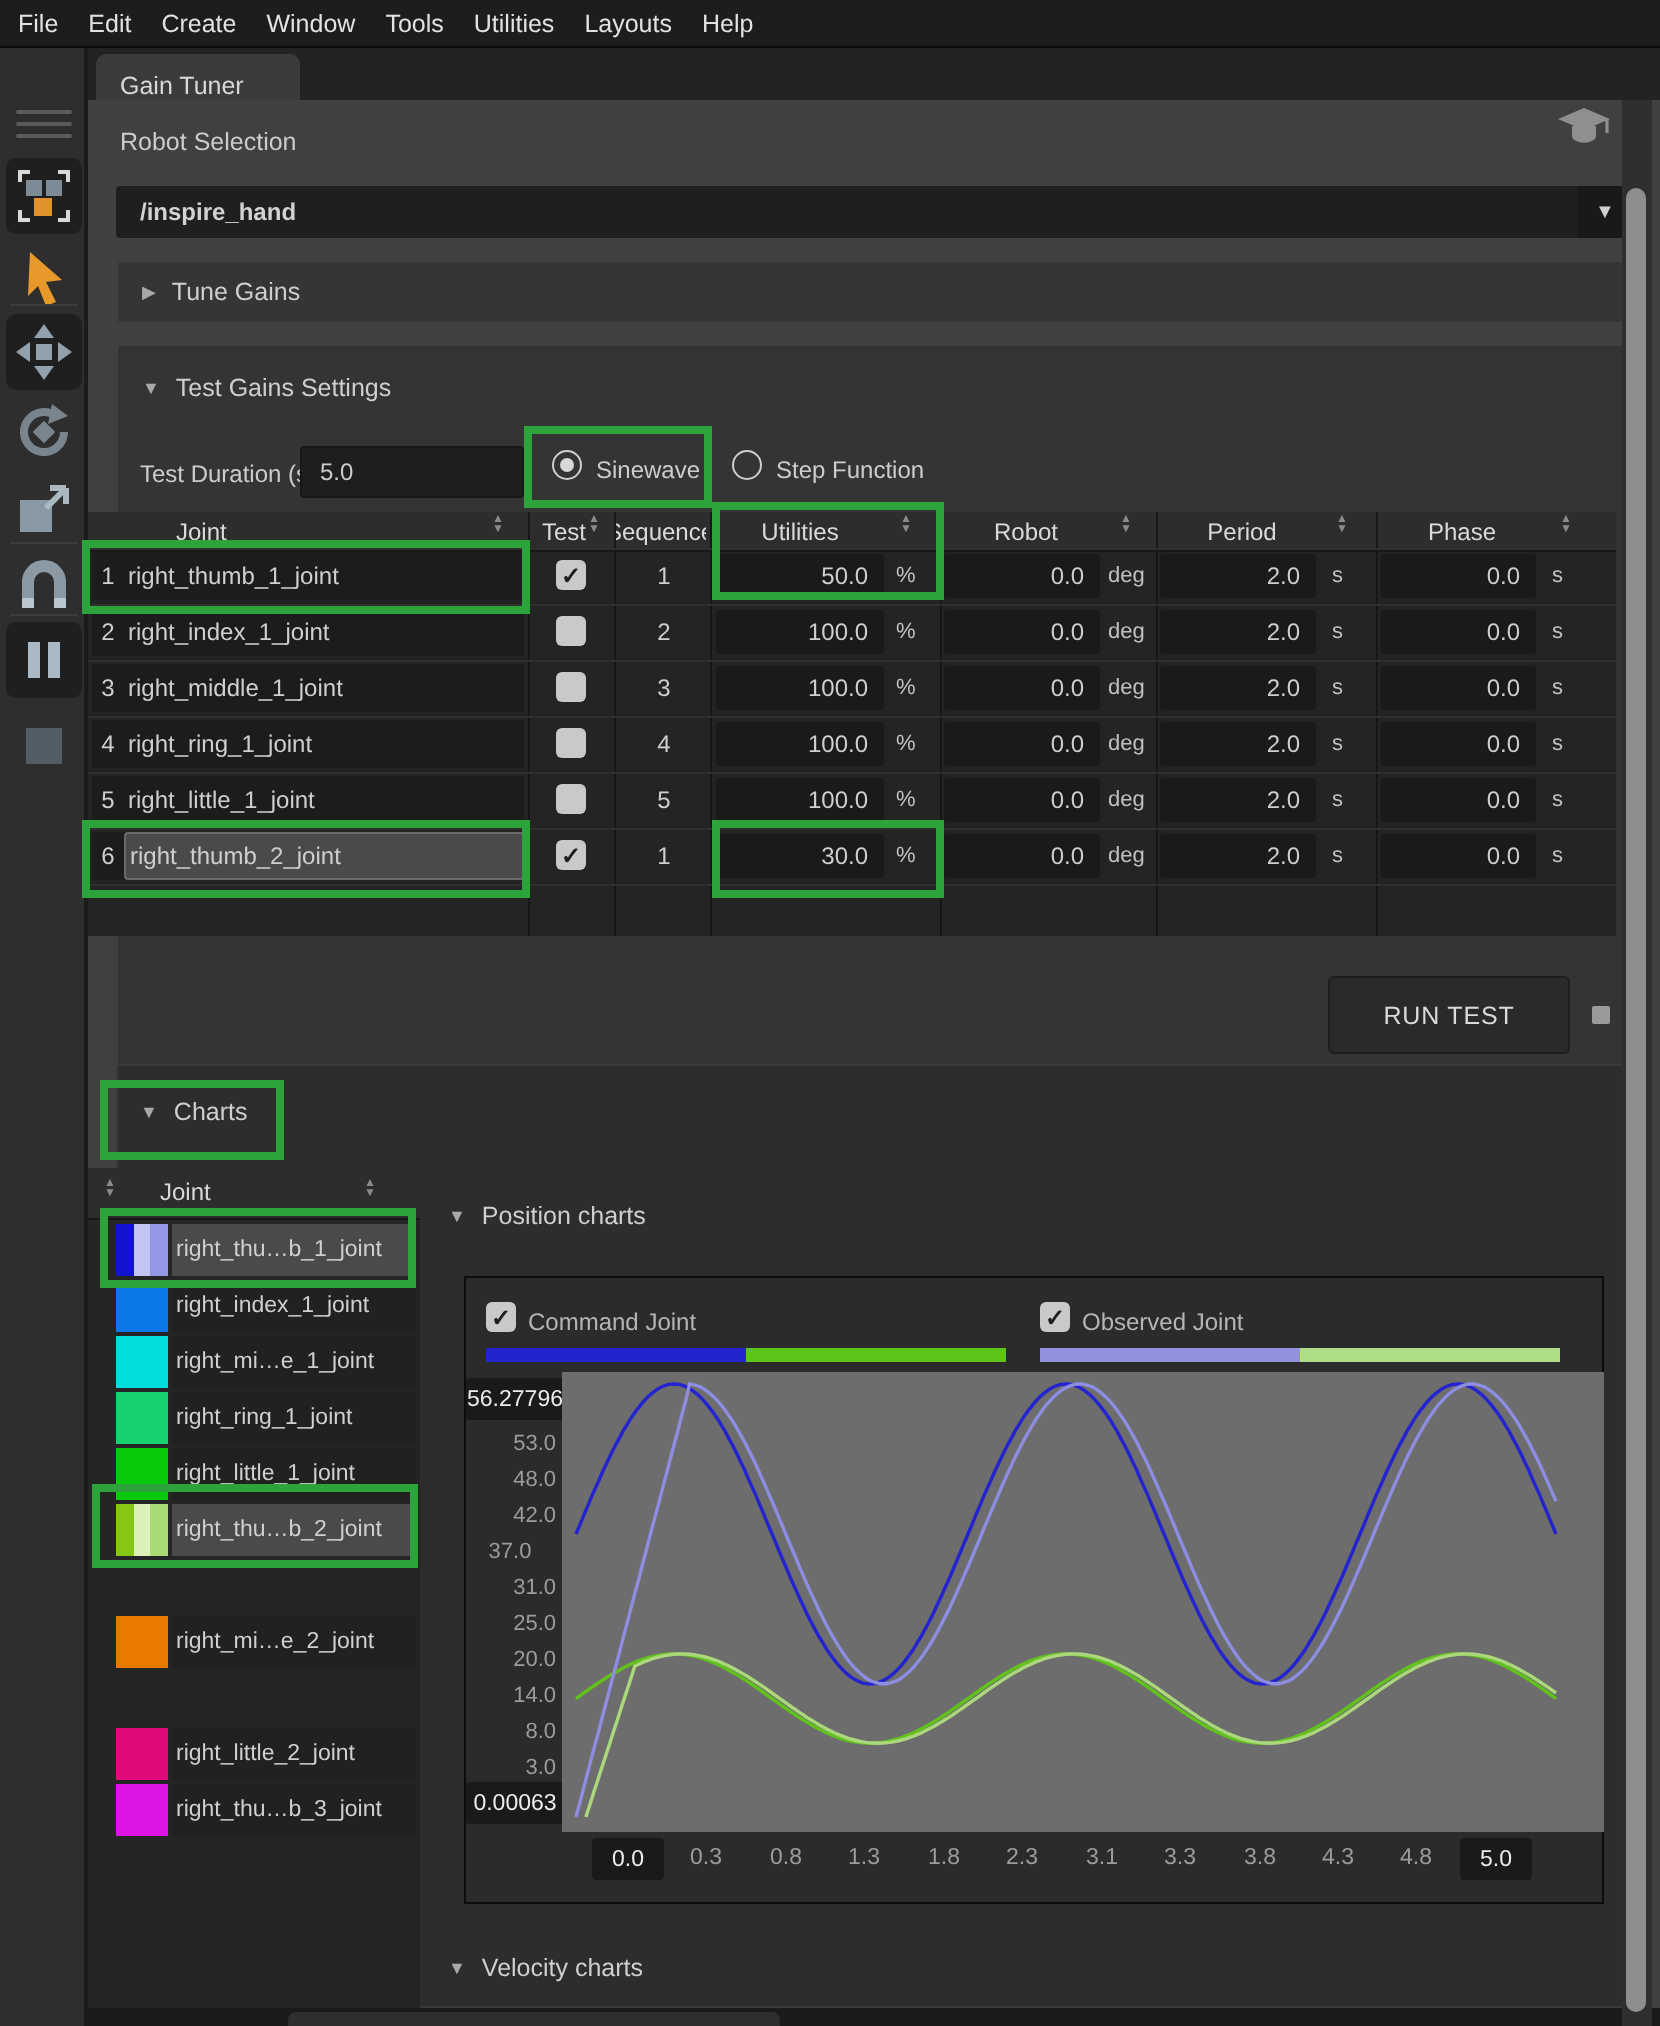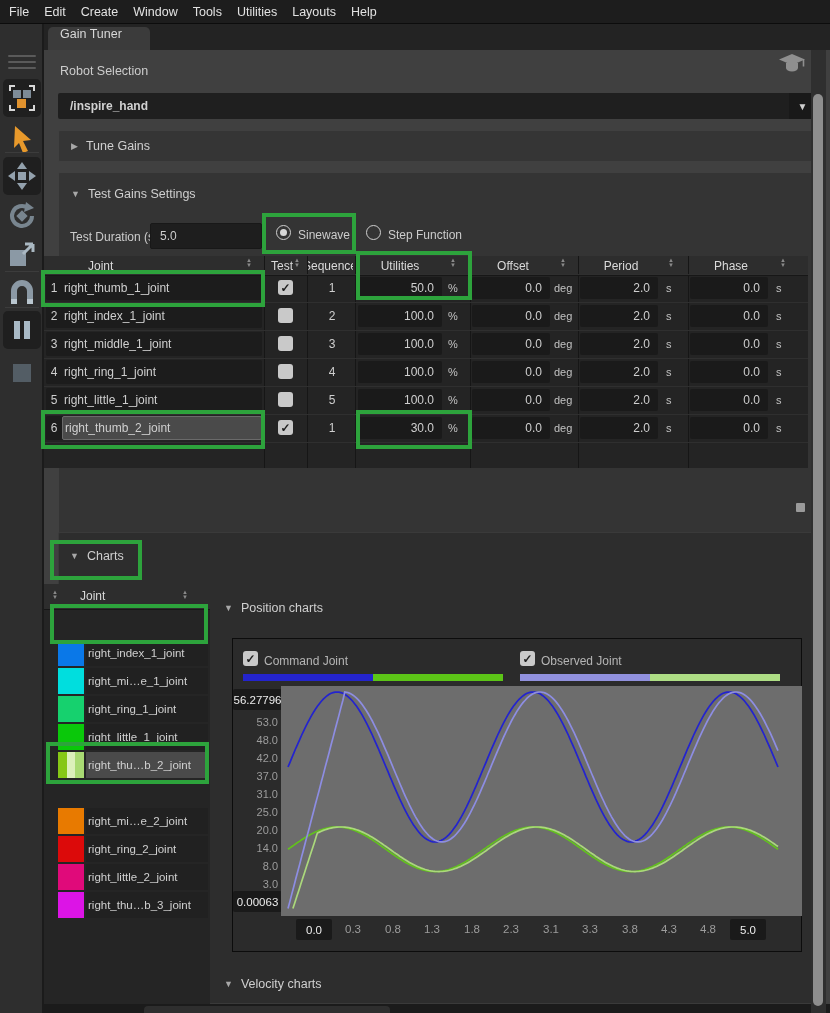--- a/index.html
+++ b/index.html
@@ -10,21 +10,21 @@
   .menubar{left:0;top:0;width:830px;height:24px;background:#1d1d1d;display:flex;align-items:center;gap:15px;padding-left:9px;border-bottom:1px solid #0c0c0c;}
   .menubar span{color:#e2e2e2;font-size:12.5px;cursor:default;}
   
   .ltoolbar{left:0;top:24px;width:44px;height:989px;background:#2e2e2e;border-right:2px solid #1b1b1b;}
   .toolbtn{position:absolute;left:3px;width:38px;height:38px;border-radius:5px;display:flex;align-items:center;justify-content:center;}
   .toolbtn.activebg{background:#1f1f1f;}
   .hline{position:absolute;left:8px;width:28px;height:2px;background:#5a5a5a;border-radius:1px;}
   .sep{position:absolute;left:5px;width:34px;height:1px;background:#3c3c3c;}
   
   .tabstrip{left:44px;top:24px;width:786px;height:26px;background:#232323;}
-  .tab{position:absolute;left:4px;top:3px;width:102px;height:23px;background:#3b3b3b;border-radius:5px 5px 0 0;color:#d8d8d8;font-size:12.5px;display:flex;align-items:flex-start;padding-left:12px;}
+  .tab{position:absolute;left:4px;top:3px;width:102px;height:23px;background:#3b3b3b;border-radius:5px 5px 0 0;color:#d8d8d8;font-size:12.5px;display:flex;align-items:flex-end;padding-left:12px;}
   
   .lbl{color:#cccccc;font-size:12.5px;}
   .frame{position:absolute;background:#353535;border:1px solid #404040;border-radius:2px;}
   .framehdr{display:flex;align-items:center;gap:8px;color:#cfcfcf;font-size:12.5px;padding-left:12px;height:30px;}
   .tri{color:#a8a8a8;font-size:9px;}
   .input{position:absolute;background:#1e1e1e;border:1px solid #181818;border-radius:2px;color:#cccccc;font-size:12px;display:flex;align-items:center;padding-left:9px;}
   .combo{left:58px;top:93px;width:758px;height:26px;background:#1f1f1f;border-radius:2px;color:#d2d2d2;font-size:12px;font-weight:bold;display:flex;align-items:center;padding-left:12px;}
   .comboarrow{position:absolute;right:0;top:0;width:27px;height:26px;background:#191919;border-radius:0 2px 2px 0;display:flex;align-items:center;justify-content:center;color:#cfcfcf;font-size:10px;}
   .radio{position:absolute;width:15px;height:15px;border:1.6px solid #cfcfcf;border-radius:50%;}
   .radio .dot{position:absolute;left:2.6px;top:2.6px;width:7px;height:7px;border-radius:50%;background:#d8d8d8;}
@@ -200,21 +200,21 @@
         <div class="sortc" style="left: 250px;">
           <div>▲</div>
           <div>▼</div>
         </div>
         <div class="thcell" style="left: 263px; width: 46px;">Sequence</div>
         <div class="thcell" style="left: 311px; width: 90px;">Utilities</div>
         <div class="sortc" style="left: 406px;">
           <div>▲</div>
           <div>▼</div>
         </div>
-        <div class="thcell" style="left: 426px; width: 86px;">Offset</div>
+        <div class="thcell" style="left: 426px; width: 86px;">Robot</div>
         <div class="sortc" style="left: 516px;">
           <div>▲</div>
           <div>▼</div>
         </div>
         <div class="thcell" style="left: 534px; width: 86px;">Period</div>
         <div class="sortc" style="left: 624px;">
           <div>▲</div>
           <div>▼</div>
         </div>
         <div class="thcell" style="left: 644px; width: 86px;">Phase</div>
@@ -327,40 +327,51 @@
         <div class="numbox" style="left: 428px; width: 78px;">0.0</div>
         <div class="unit" style="left: 510px;">deg</div>
         <div class="numbox" style="left: 536px; width: 78px;">2.0</div>
         <div class="unit" style="left: 622px;">s</div>
         <div class="numbox" style="left: 646px; width: 78px;">0.0</div>
         <div class="unit" style="left: 732px;">s</div>
       </div>
       <div class="hlinerow" style="top: 186px;"></div>
     </div>
 
+  <div class="runbtn">
+      <span>RUN TEST</span>
+    </div>
   <div class="abs" style="left:796px;top:503px;width:9px;height:9px;background:#9a9a9a;border-radius:1px"></div>
 
   <div class="chartsframe"></div>
   <div class="abs framehdr" style="left:58px;top:546px;height:20px;padding-left:12px">
     <span class="tri">▼</span>
     <span>Charts</span>
   </div>
 
   <div class="jlist" id="jlist">
       <div class="jlhead">
         <div class="sortc" style="left: 8px; top: 6px;">
           <div>▲</div>
           <div>▼</div>
         </div>
         <div style="position: absolute; left: 36px; top: 5px;">Joint</div>
         <div class="sortc" style="left: 138px; top: 6px;">
           <div>▲</div>
           <div>▼</div>
         </div>
       </div>
+      <div class="jrow" style="top: 27px;">
+        <div class="jswatch">
+          <div style="flex: 1 1 0%; background: rgb(20, 20, 207);"></div>
+          <div style="flex: 1 1 0%; background: rgb(194, 197, 242);"></div>
+          <div style="flex: 1 1 0%; background: rgb(148, 150, 230);"></div>
+        </div>
+        <div class="jlabel sel">right_thu…b_1_joint</div>
+      </div>
       <div class="jrow" style="top: 55px;">
         <div class="jswatch">
           <div style="flex: 1 1 0%; background: rgb(10, 120, 232);"></div>
         </div>
         <div class="jlabel">right_index_1_joint</div>
       </div>
       <div class="jrow" style="top: 83px;">
         <div class="jswatch">
           <div style="flex: 1 1 0%; background: rgb(0, 222, 222);"></div>
         </div>
@@ -384,26 +395,20 @@
           <div style="flex: 1 1 0%; background: rgb(220, 240, 187);"></div>
           <div style="flex: 1 1 0%; background: rgb(169, 218, 115);"></div>
         </div>
         <div class="jlabel sel">right_thu…b_2_joint</div>
       </div>
       <div class="jrow" style="top: 223px;">
         <div class="jswatch">
           <div style="flex: 1 1 0%; background: rgb(232, 122, 0);"></div>
         </div>
         <div class="jlabel">right_mi…e_2_joint</div>
-      </div>
-      <div class="jrow" style="top: 251px;">
-        <div class="jswatch">
-          <div style="flex: 1 1 0%; background: rgb(220, 10, 10);"></div>
-        </div>
-        <div class="jlabel">right_ring_2_joint</div>
       </div>
       <div class="jrow" style="top: 279px;">
         <div class="jswatch">
           <div style="flex: 1 1 0%; background: rgb(224, 10, 122);"></div>
         </div>
         <div class="jlabel">right_little_2_joint</div>
       </div>
       <div class="jrow" style="top: 307px;">
         <div class="jswatch">
           <div style="flex: 1 1 0%; background: rgb(220, 20, 230);"></div>
@@ -430,21 +435,21 @@
       <div class="lbar" style="left: 520px; width: 260px;">
         <div style="flex: 1 1 0%; background: rgb(145, 145, 222);"></div>
         <div style="flex: 1 1 0%; background: rgb(174, 222, 133);"></div>
       </div>
     </div>
   <div id="yaxis">
       <div class="chip" style="left: 233px; top: 689px; width: 49px; height: 21px;">56.27796</div>
       <div class="ylab" style="left: 232px; top: 716px;">53.0</div>
       <div class="ylab" style="left: 232px; top: 734px;">48.0</div>
       <div class="ylab" style="left: 232px; top: 752px;">42.0</div>
-      <div class="ylab" style="left: 232px; top: 770px;">37.0</div>
+      <div class="ylab" style="left: 232px; top: 770px; text-align: center;">37.0</div>
       <div class="ylab" style="left: 232px; top: 788px;">31.0</div>
       <div class="ylab" style="left: 232px; top: 806px;">25.0</div>
       <div class="ylab" style="left: 232px; top: 824px;">20.0</div>
       <div class="ylab" style="left: 232px; top: 842px;">14.0</div>
       <div class="ylab" style="left: 232px; top: 860px;">8.0</div>
       <div class="ylab" style="left: 232px; top: 878px;">3.0</div>
       <div class="chip" style="left: 233px; top: 891px; width: 49px; height: 21px;">0.00063</div>
     </div>
   <div class="plot">
     <svg id="curves" width="521" height="230" viewBox="0 0 521 230">

